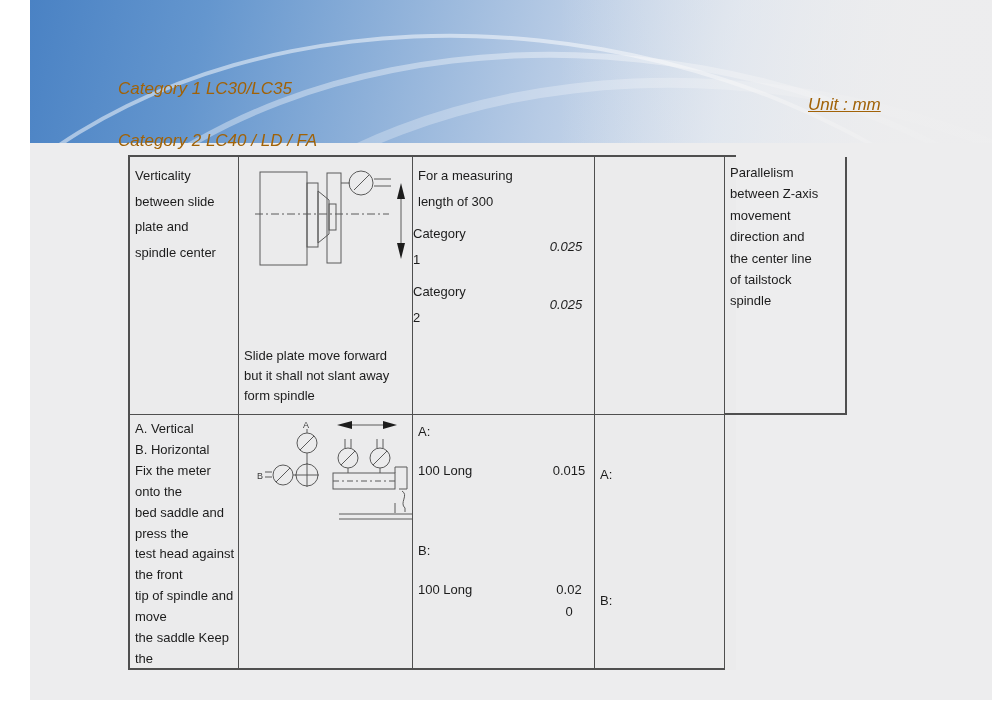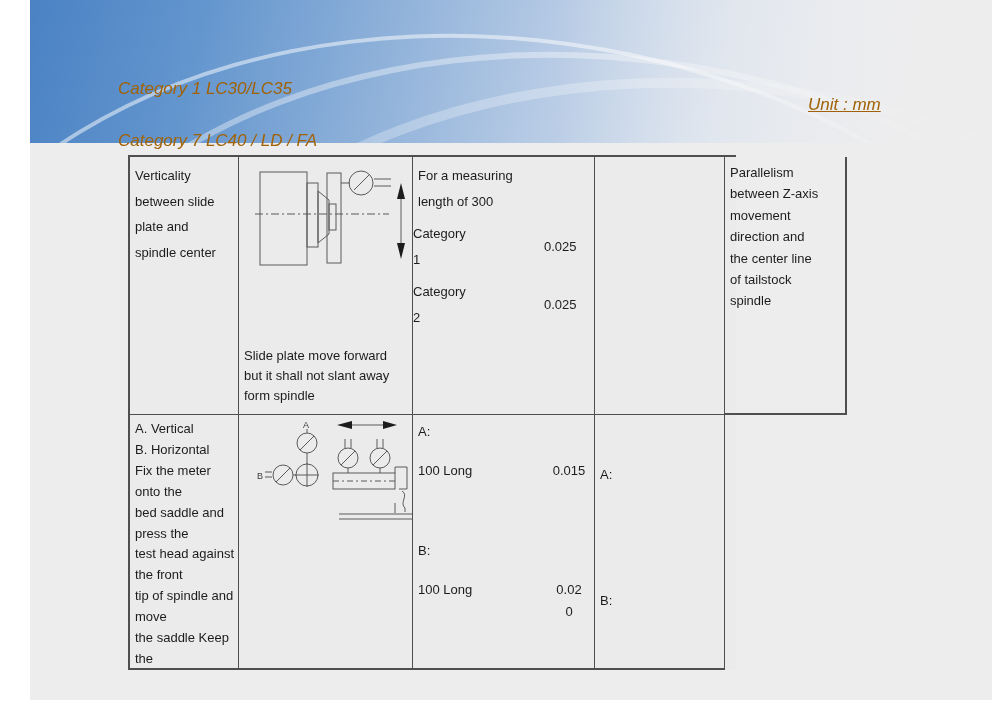--- a/index.html
+++ b/index.html
@@ -38,21 +38,21 @@
   .method-r2 { padding:4px 2px 0 5px; line-height:20.9px; font-size:13px; }
 
   .diag1-box { height:185px; }
   .note-r1 { padding:4px 2px 0 5px; line-height:20px; }
   .diag2-box { height:111px; }
   .note-r2 { padding:2px 2px 0 5px; line-height:21.8px; }
 
   .tol-intro { padding:6px 2px 0 5px; line-height:25.5px; }
   .tol-entry { display:flex; align-items:center; margin-top:7px; }
   .tol-label { flex:1; white-space:pre-line; line-height:25.5px; }
-  .tol-value { width:50px; text-align:left; padding-right:6px; }
+  .tol-value { width:50px; text-align:center; padding-right:6px;font-style:italic; }
 
   .tolb { padding:6px 0 0 5px; }
   .tolb-label { line-height:22px; }
   .tolb-row { display:flex; justify-content:space-between; line-height:22px; margin-top:17px; padding-right:4px; }
   .tolb-val { width:42px; text-align:center; white-space:pre-line; }
   .tolb-gap { margin-top:58px; }
 
   .actual-a { position:absolute; left:5px; top:52px; }
   .actual-b { position:absolute; left:5px; top:178px; }
 
@@ -67,21 +67,21 @@
 <div class="page">
   <div class="content">
     <div class="banner">
       <div class="streak s1"></div>
       <div class="streak s2"></div>
       <div class="streak s3"></div>
     </div>
   </div>
 
   <div class="hdr hdr-cat"><span class="txt">Category 1 LC30/LC35</span><br>
-    <span class="txt">Category 7 LC40  / LD / FA</span></div>
+    <span class="txt">Category 2 LC40  / LD / FA</span></div>
   <div class="hdr hdr-unit">Unit : mm</div>
 
   <div class="tbl">
 
     <div class="cell">
       <div class="txt item-r1">Verticality
 between slide
 plate and
 spindle center</div>
     </div>

